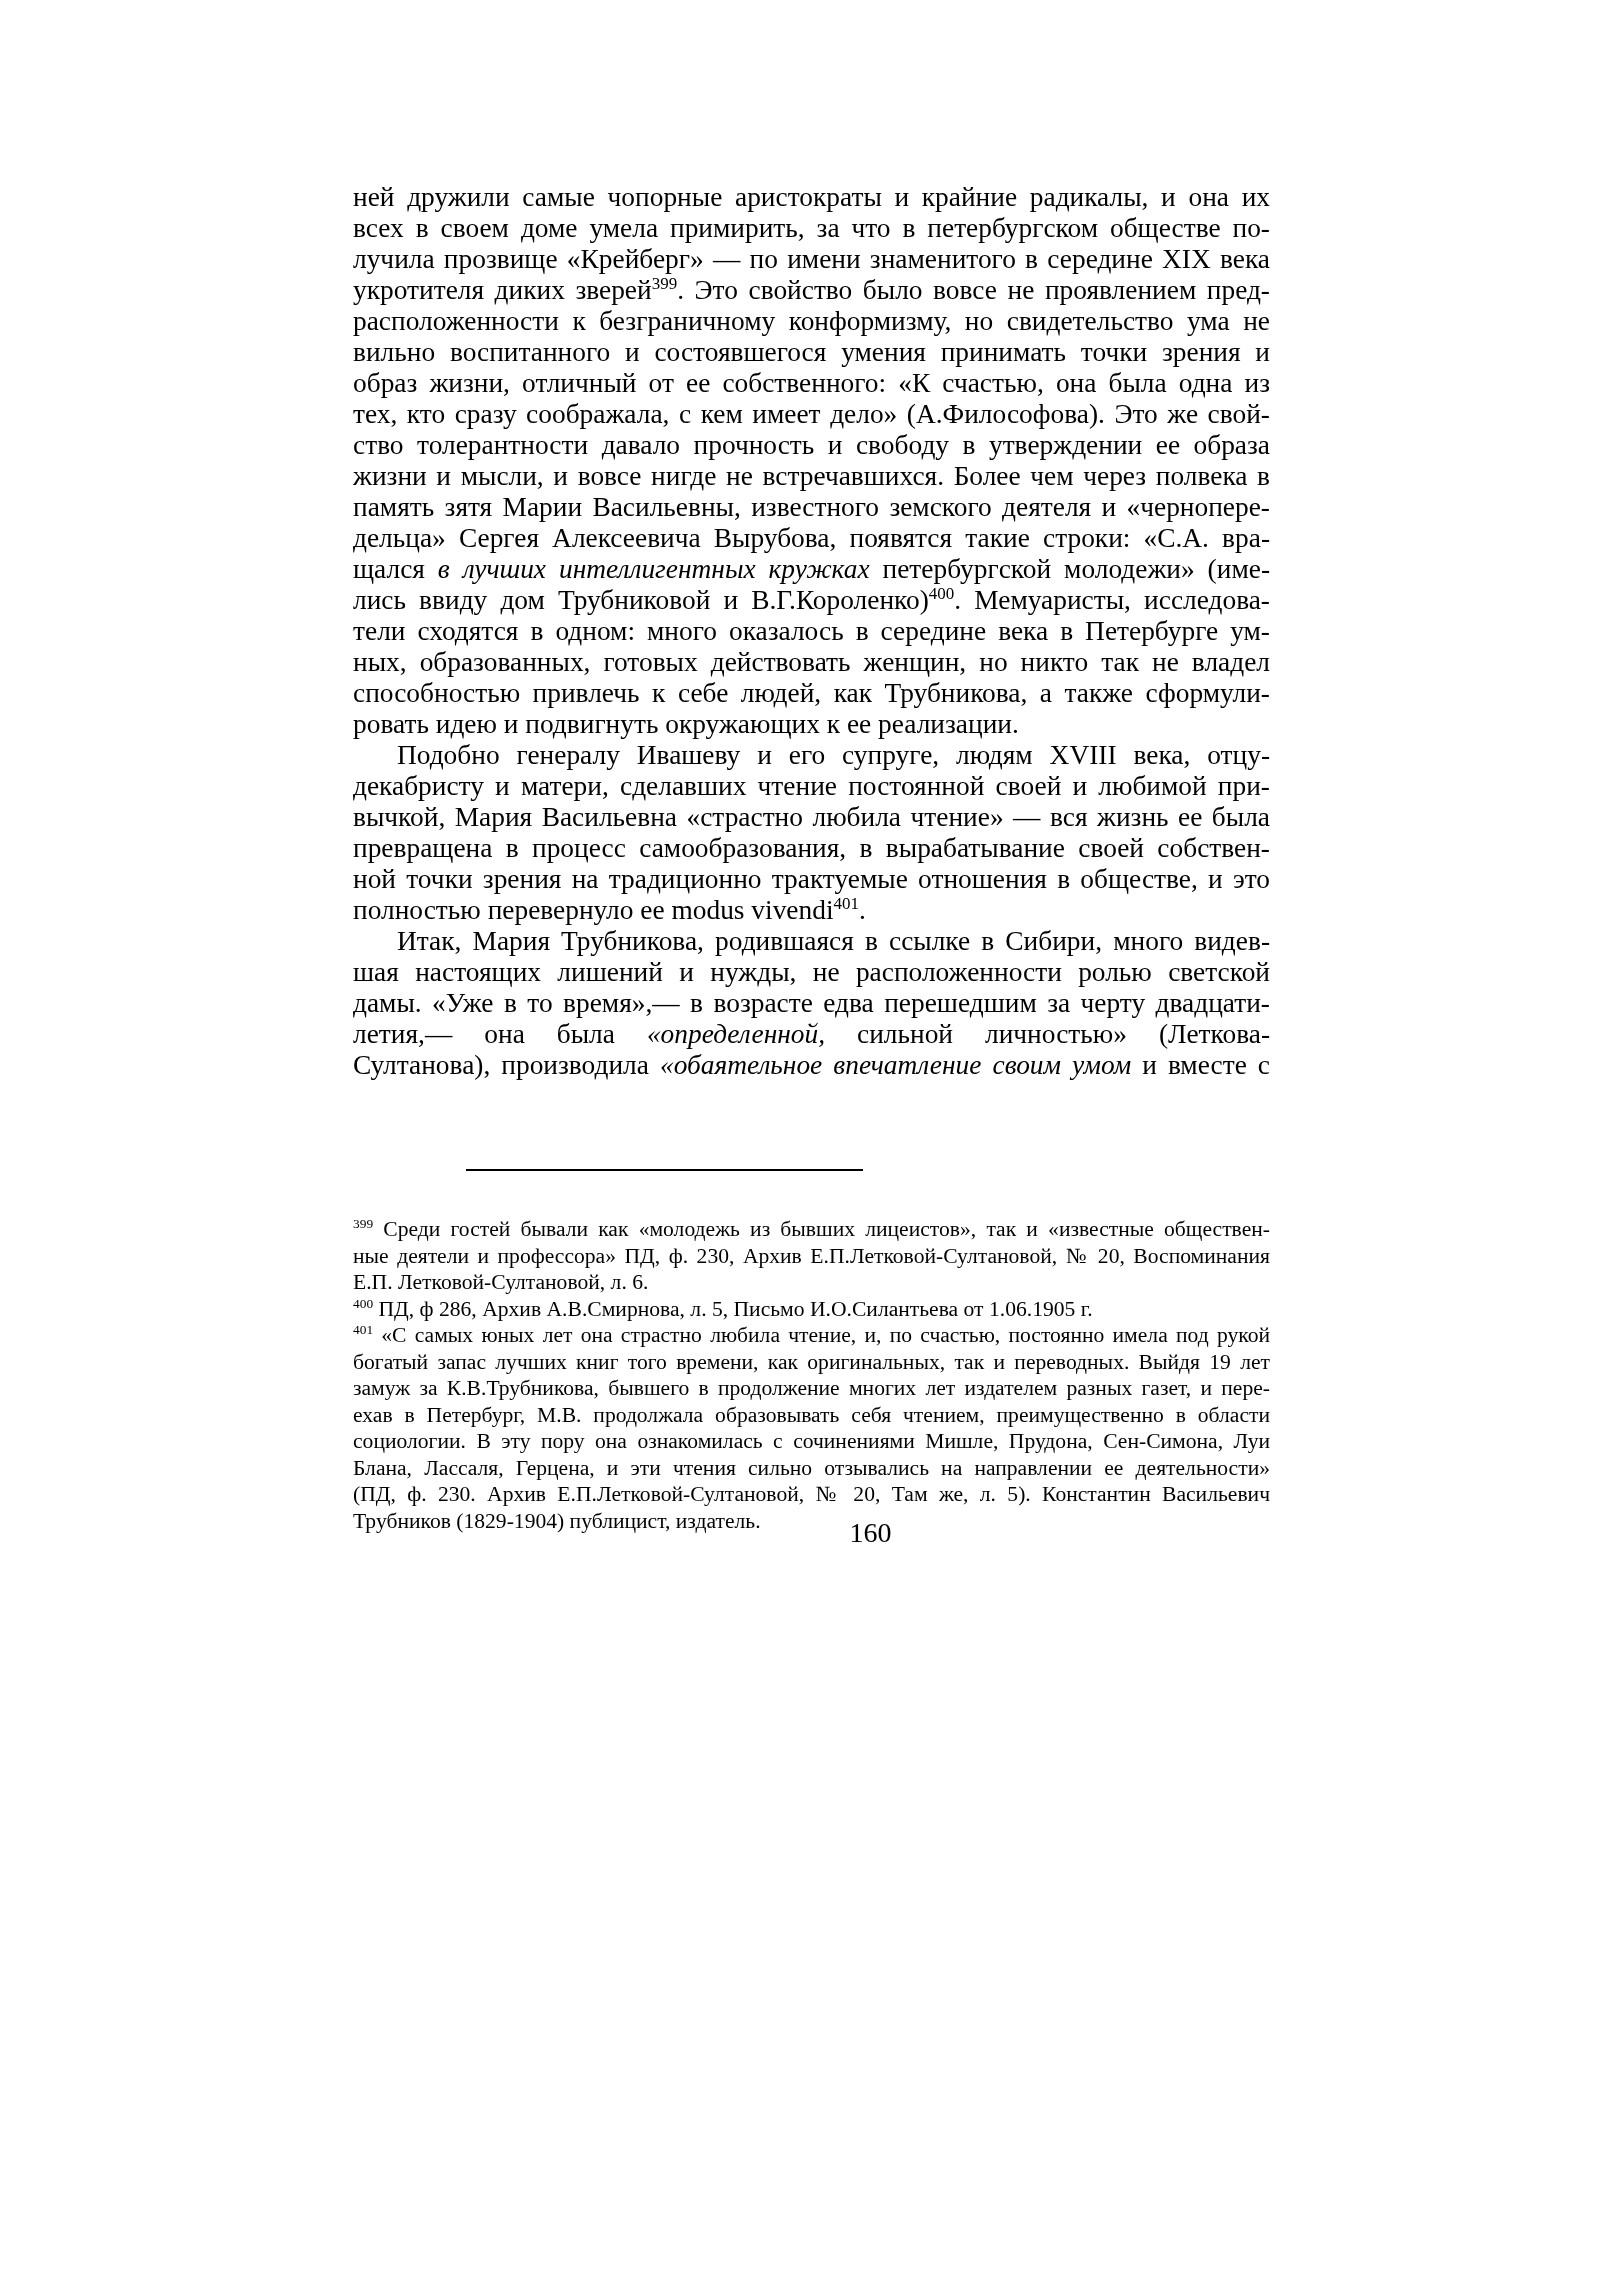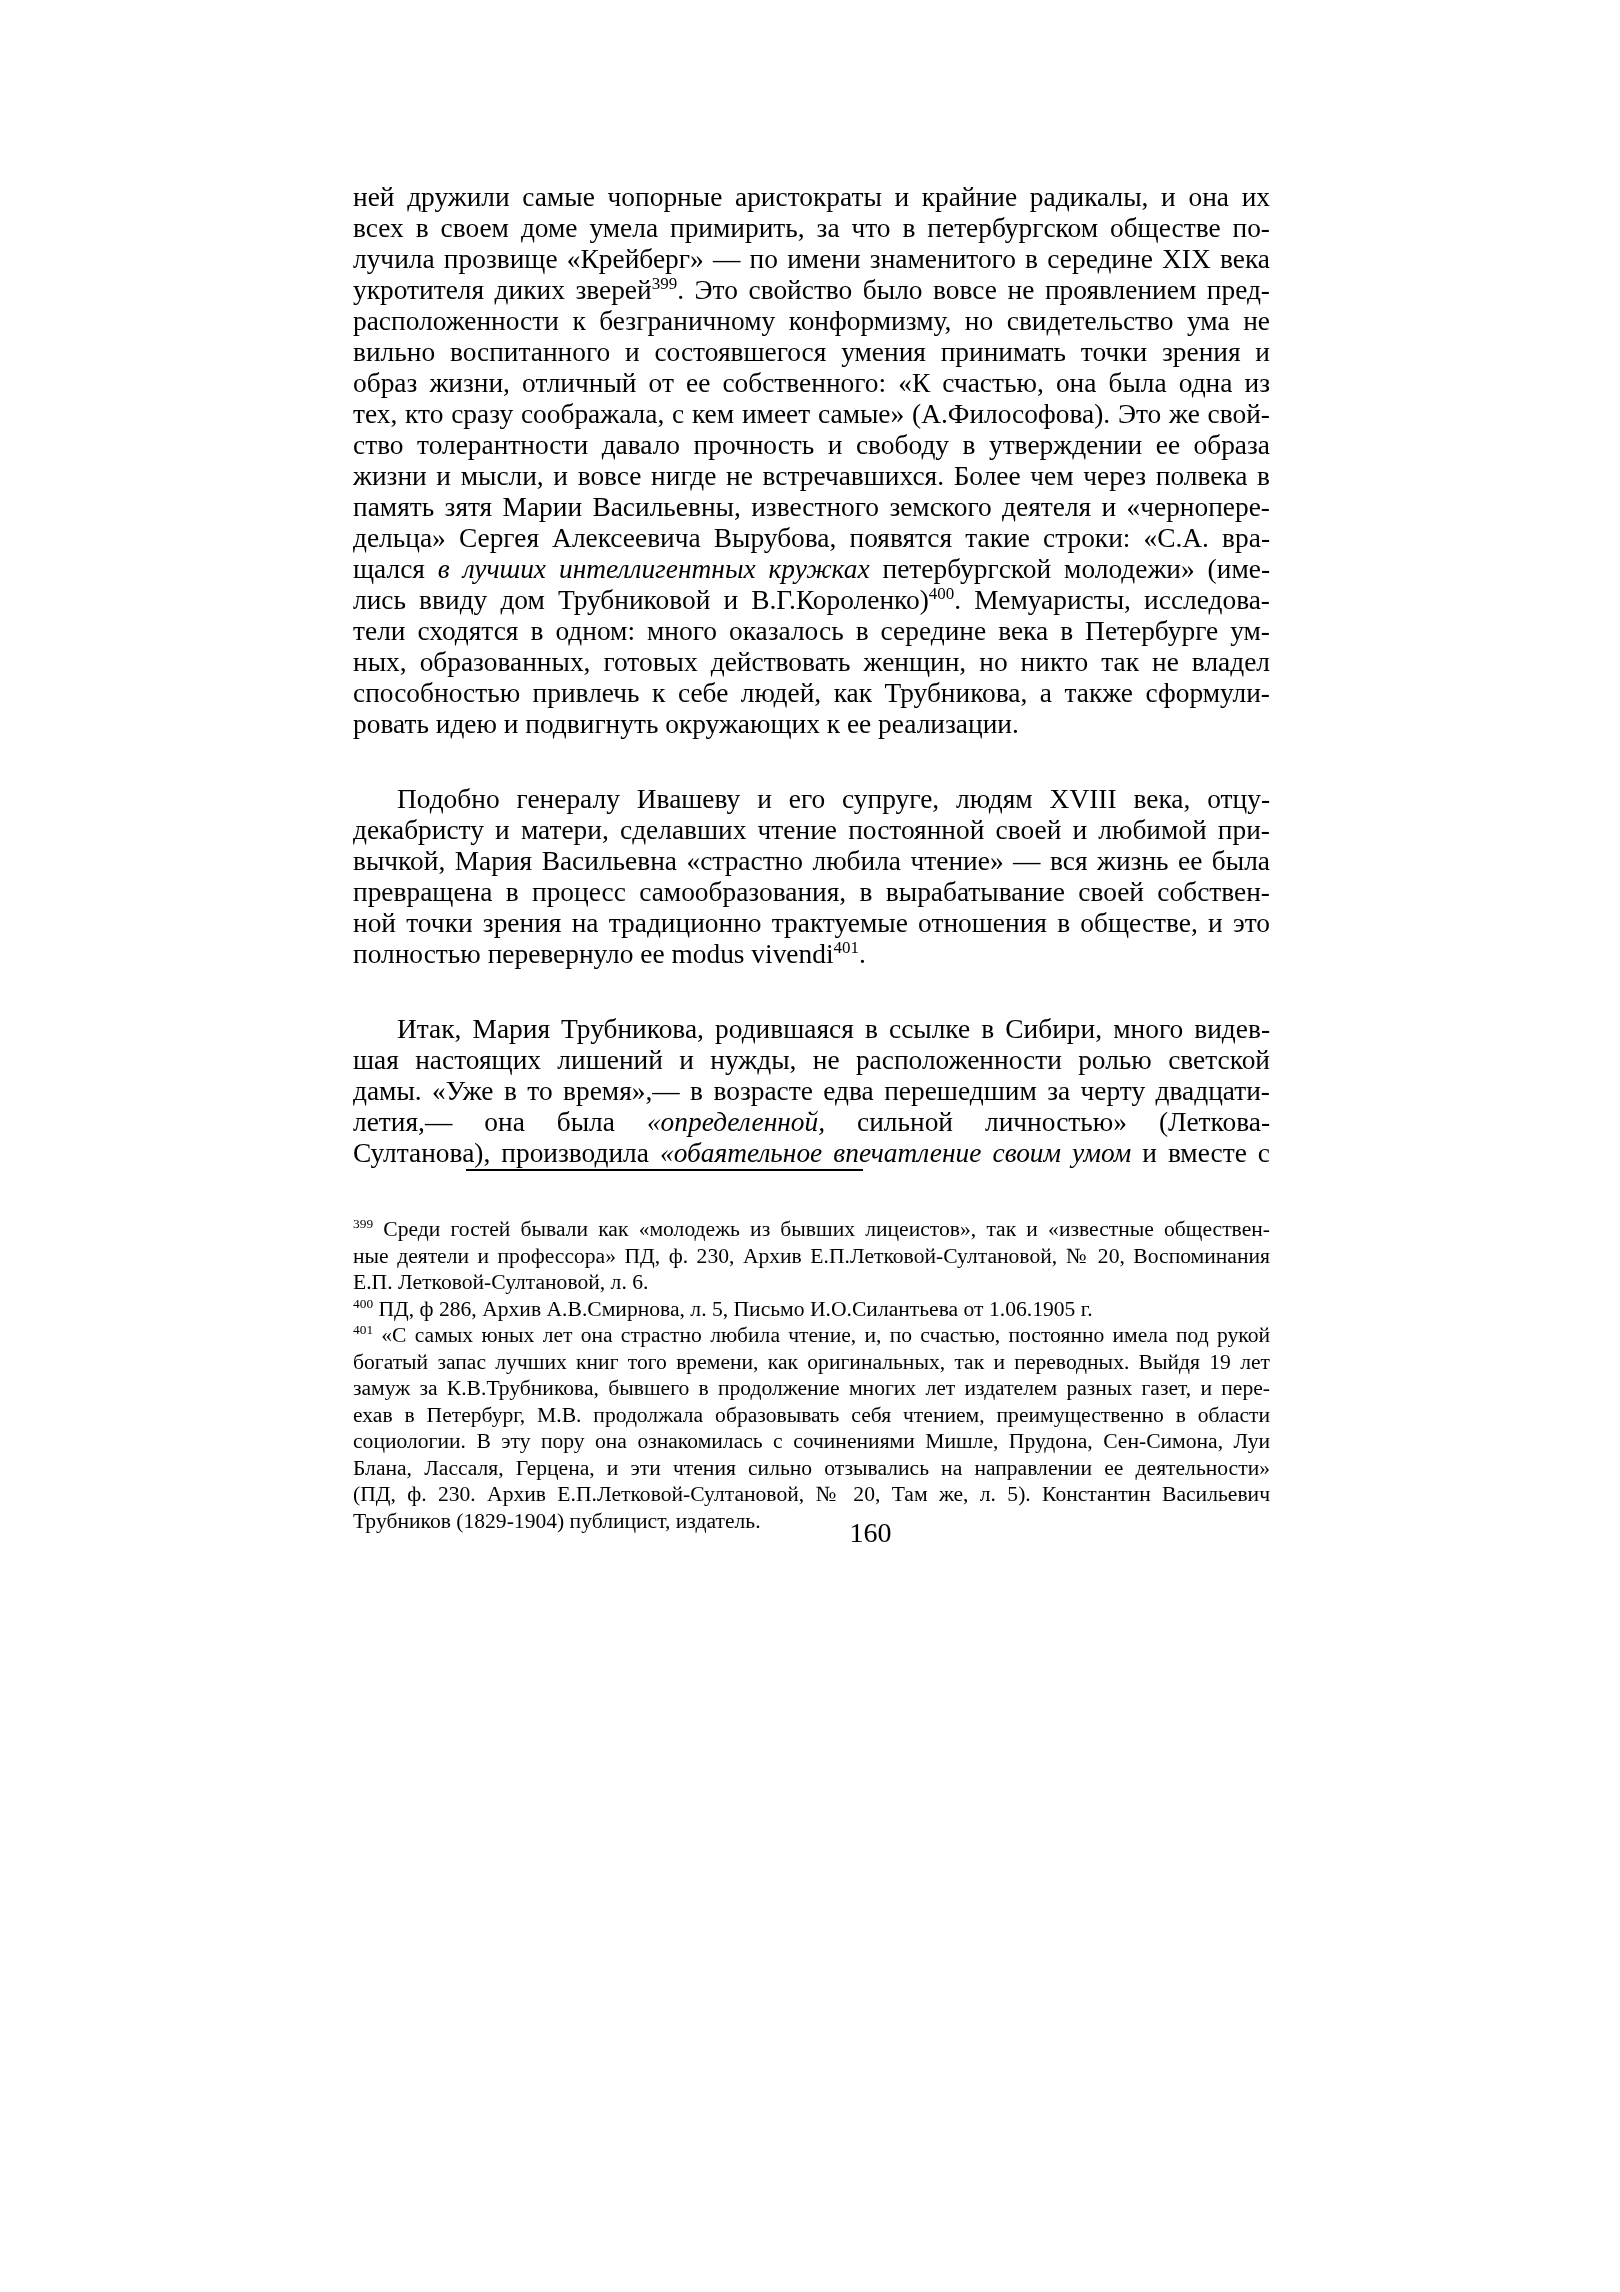--- a/index.html
+++ b/index.html
@@ -15,21 +15,21 @@
   .body-text {
     position: absolute;
     left: 353px;
     top: 182px;
     width: 917px;
     font-size: 27.4px;
     line-height: 31px;
   }
   .line { text-align: left; }
   .line.j { text-align: justify; text-align-last: justify; }
-  .line.ind { text-indent: 44px; margin-top: 44px; }
+  .line.ind { text-indent: 44px; }
   .seg-italic { font-style: italic; }
   .sup {
     vertical-align: super;
     font-size: 0.62em;
     line-height: 0;
   }
   .fn-rule {
     position: absolute;
     left: 466px;
     top: 1169px;
@@ -61,21 +61,21 @@
 
 <div class="page">
   <div class="body-text">
       <div class="line j"><span>ней дружили самые чопорные аристократы и крайние радикалы, и она их</span></div>
       <div class="line j"><span>всех в своем доме умела примирить, за что в петербургском обществе по-</span></div>
       <div class="line j"><span>лучила прозвище «Крейберг» — по имени знаменитого в середине XIX века</span></div>
       <div class="line j"><span>укротителя диких зверей</span><span class="sup">399</span><span>. Это свойство было вовсе не проявлением пред-</span></div>
       <div class="line j"><span>расположенности к безграничному конформизму, но свидетельство ума не</span></div>
       <div class="line j"><span>вильно воспитанного и состоявшегося умения принимать точки зрения и</span></div>
       <div class="line j"><span>образ жизни, отличный от ее собственного: «К счастью, она была одна из</span></div>
-      <div class="line j"><span>тех, кто сразу соображала, с кем имеет самые» (А.Философова). Это же свой-</span></div>
+      <div class="line j"><span>тех, кто сразу соображала, с кем имеет дело» (А.Философова). Это же свой-</span></div>
       <div class="line j"><span>ство толерантности давало прочность и свободу в утверждении ее образа</span></div>
       <div class="line j"><span>жизни и мысли, и вовсе нигде не встречавшихся. Более чем через полвека в</span></div>
       <div class="line j"><span>память зятя Марии Васильевны, известного земского деятеля и «чернопере-</span></div>
       <div class="line j"><span>дельца» Сергея Алексеевича Вырубова, появятся такие строки: «С.А. вра-</span></div>
       <div class="line j"><span>щался </span><span class="seg-italic">в лучших интеллигентных кружках</span><span> петербургской молодежи» (име-</span></div>
       <div class="line j"><span>лись ввиду дом Трубниковой и В.Г.Короленко)</span><span class="sup">400</span><span>. Мемуаристы, исследова-</span></div>
       <div class="line j"><span>тели сходятся в одном: много оказалось в середине века в Петербурге ум-</span></div>
       <div class="line j"><span>ных, образованных, готовых действовать женщин, но никто так не владел</span></div>
       <div class="line j"><span>способностью привлечь к себе людей, как Трубникова, а также сформули-</span></div>
       <div class="line"><span>ровать идею и подвигнуть окружающих к ее реализации.</span></div>

